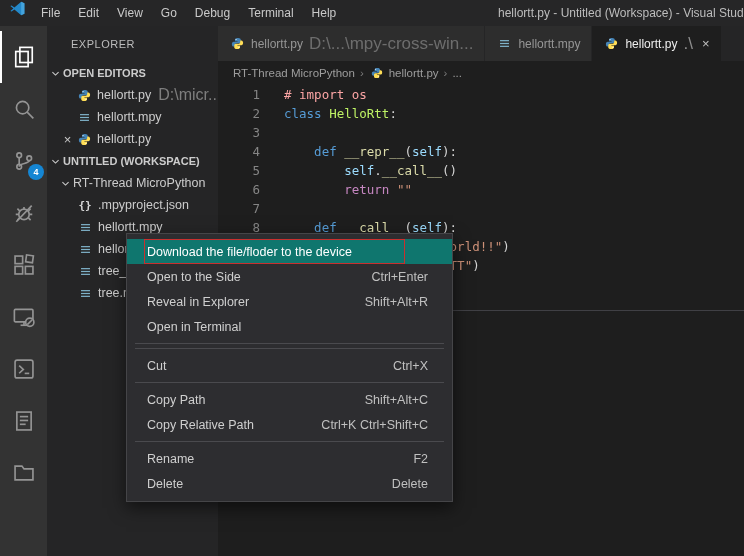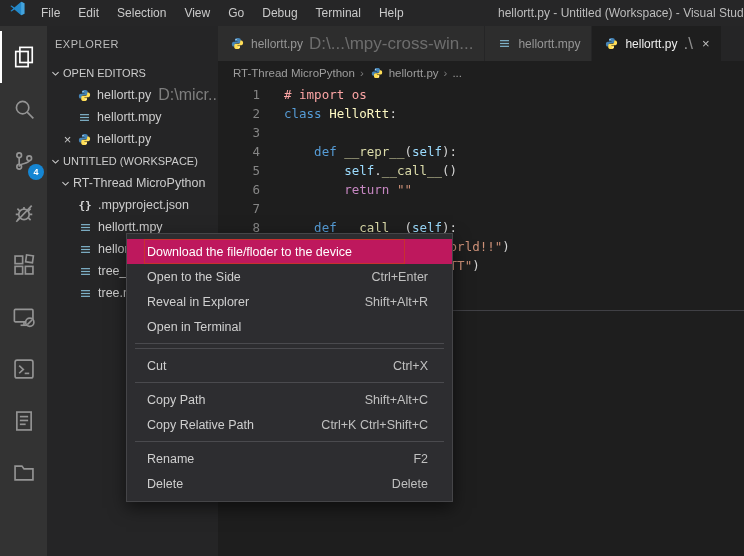--- a/index.html
+++ b/index.html
@@ -14,22 +14,22 @@
   
   .main{display:flex;height:530px}
   .activitybar{width:47px;background:#333333;display:flex;flex-direction:column;padding-top:5px;flex:none}
   .act{height:52px;display:flex;align-items:center;justify-content:center;color:#949494;position:relative;cursor:pointer}
   .act.active{color:#ffffff;box-shadow:inset 2px 0 0 #ffffff}
   .aic{width:22px;height:22px;fill:none;stroke:currentColor;stroke-width:1.2px}
   .badge{position:absolute;right:3px;bottom:7px;width:16px;height:16px;border-radius:50%;background:#1586d3;
          color:#fff;font-size:9px;font-weight:bold;display:flex;align-items:center;justify-content:center}
   
   .sidebar{width:171px;background:#252526;display:flex;flex-direction:column;overflow:hidden;flex:none}
-  .sidebar-title{height:36px;line-height:37px;padding-left:8px;font-size:11px;color:#bcbcbc;letter-spacing:.5px;flex:none}
-  .sec{height:22px;display:flex;align-items:center;font-size:11px;font-weight:normal;color:#cccccc;cursor:pointer;flex:none}
+  .sidebar-title{height:36px;line-height:37px;padding-left:24px;font-size:11px;color:#bcbcbc;letter-spacing:.5px;flex:none}
+  .sec{height:22px;display:flex;align-items:center;font-size:11px;font-weight:bold;color:#cccccc;cursor:pointer;flex:none}
   .chevslot{width:16px;display:flex;justify-content:center;flex:none}
   .chev{width:13px;height:13px}
   .row{height:22px;display:flex;align-items:center;white-space:nowrap;overflow:hidden;font-size:12.5px;cursor:pointer;flex:none}
   .oerow{padding-left:12px}
   .slot{width:17px;flex:none;color:#c8c8c8;text-align:center;font-size:13px}
   .fic{width:16px;height:16px;display:flex;align-items:center;justify-content:center;margin-right:5px;flex:none}
   .fic svg{width:13px;height:13px}
   .jsonic{color:#d8d8d8;font-family:"DejaVu Sans Mono",monospace;font-size:11px;font-weight:bold}
   .fname{color:#cccccc}
   .fdetail{color:#7e7e7e;margin-left:7px;font-size:16px}
@@ -46,50 +46,49 @@
   .tclose{margin-left:9px;font-size:13px;color:#c0c0c0}
   .breadcrumbs{height:23px;display:flex;align-items:center;padding-left:15px;font-size:11.5px;color:#9d9d9d;flex:none;background:#1e1e1e}
   .bitem{display:flex;align-items:center}
   .bitem .fic{margin-right:4px}
   .bitem .fic svg{width:12px;height:12px}
   .bsep{margin:0 5px;color:#7a7a7a}
   .code{flex:1;position:relative;font-family:"DejaVu Sans Mono",monospace;font-size:12.5px;line-height:19px;padding-top:1px;overflow:hidden}
   .cline{display:flex;height:19px}
   .gut{width:42px;flex:none;text-align:right;color:#858585}
   .ctext{margin-left:24px;white-space:pre}
-  .tk-comment{color:#fca5a5}.tk-keyword{color:#569cd6}.tk-type{color:#fef9c3}.tk-func{color:#dcdcaa}
+  .tk-comment{color:#fca5a5}.tk-keyword{color:#569cd6}.tk-type{color:#bef264}.tk-func{color:#dcdcaa}
   .tk-self{color:#9cdcfe}.tk-control{color:#c586c0}.tk-string{color:#ce9178}.tk-plain{color:#d4d4d4}
   .ul{text-decoration-style:wavy;text-decoration-color:#4fa3e0;text-underline-offset:2px}
   .split{position:absolute;left:0;right:0;top:226px;height:1px;background:#404045}
   
   .ctx{position:absolute;left:126px;top:233px;width:325px;background:#2d2d30;border:1px solid #454548;
        box-shadow:0 6px 16px rgba(0,0,0,.55);padding:5px 0;z-index:10}
   .citem{height:25px;display:flex;align-items:center;justify-content:space-between;padding:0 24px 0 20px;
          font-size:12.5px;color:#cfcfcf;position:relative;cursor:pointer}
-  .citem.hl{background:#be185d;color:#ffffff}
+  .citem.hl{background:#0f766e;color:#ffffff}
   .cshort{color:#c0c0c0;margin-left:30px;flex:none}
   .csep{height:1px;background:#4a4a4e;margin:4px 8px}
   .hlbox{position:absolute;left:17px;right:47px;top:0;bottom:0;border:1px solid #c9302f;pointer-events:none}
 </style>
 </head>
 <body>
 
 <div class="app">
 
   <div class="titlebar">
     <span class="logo">
       <svg width="17" height="17" viewBox="0 0 24 24">
         <path fill="#2489ca" d="M17.2 2.4 7.6 10.6 3.7 7.6l-1.8 1 4.3 3.4-4.3 3.4 1.8 1 3.9-3 9.6 8.2 4.6-2.2V4.6z"></path>
         <path fill="#52aee4" d="M17.2 2.4v19.2l4.6-2.2V4.6z" opacity="0.7"></path>
       </svg>
     </span>
     <div class="menubar">
         <div class="tmenu">File</div>
         <div class="tmenu">Edit</div>
-        <div class="tmenu">Selection</div>
         <div class="tmenu">View</div>
         <div class="tmenu">Go</div>
         <div class="tmenu">Debug</div>
         <div class="tmenu">Terminal</div>
         <div class="tmenu">Help</div>
       </div>
     <div class="window-title">hellortt.py - Untitled (Workspace) - Visual Studio Code</div>
   </div>
 
   <div class="main">

